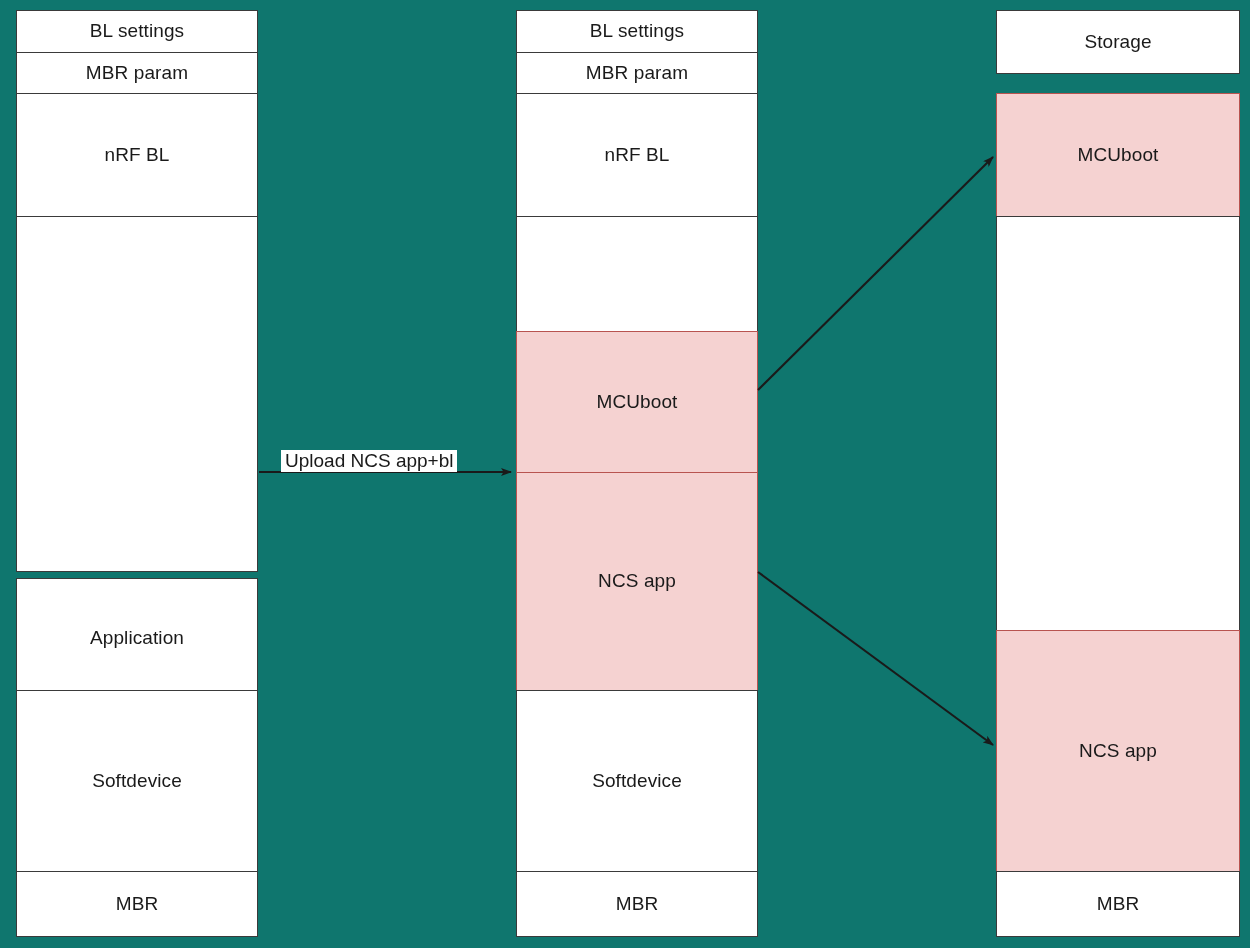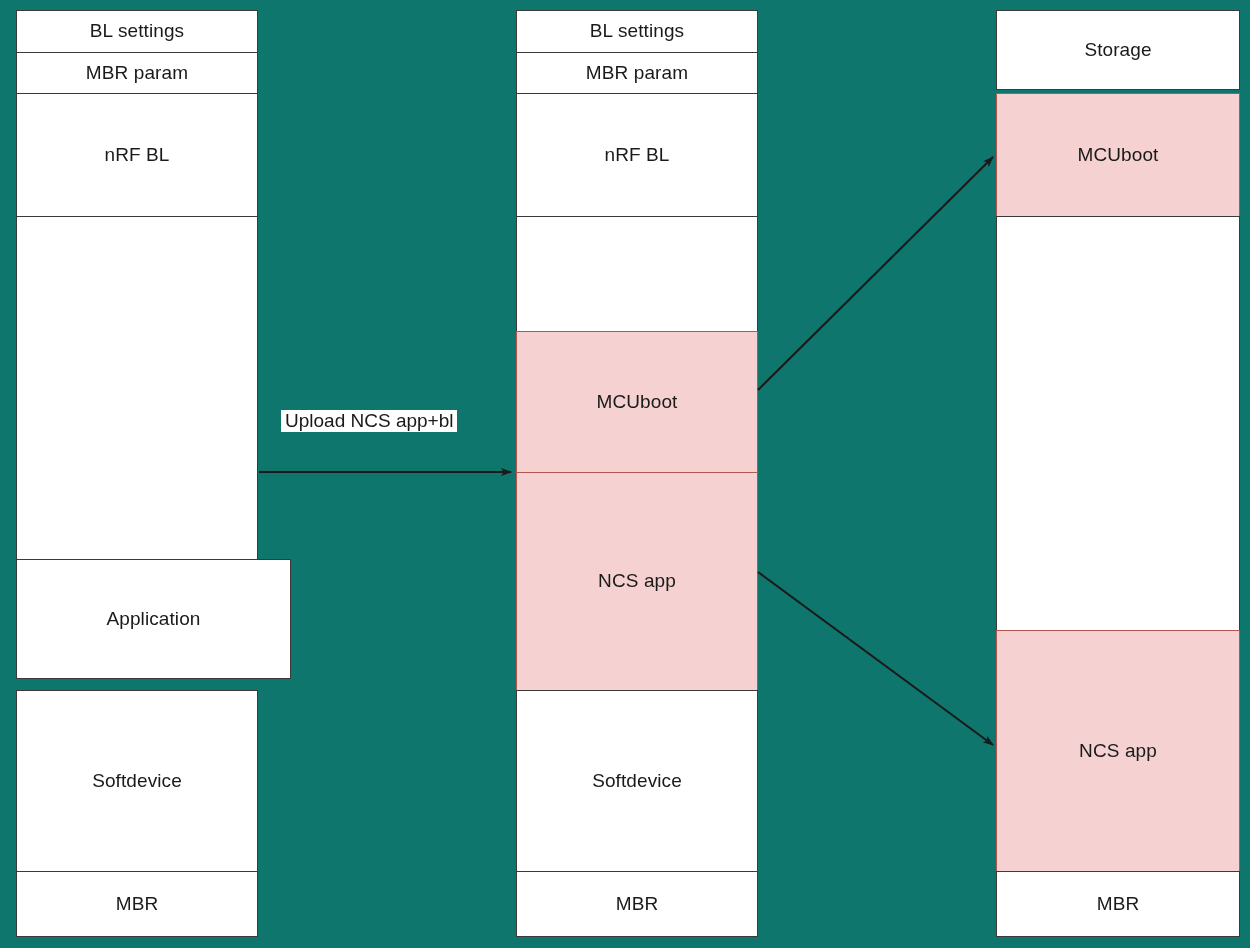--- a/index.html
+++ b/index.html
@@ -67,21 +67,21 @@
 
   <div class="col">
     <div class="block" style="left:16px;  top:10px;  width:242px; height:43px;">BL settings</div>
 
     <div class="block" style="left:16px;  top:52px;  width:242px; height:42px;">MBR param</div>
 
     <div class="block" style="left:16px;  top:93px;  width:242px; height:124px;">nRF BL</div>
 
     <div class="block nolabel" style="left:16px; top:216px; width:242px; height:356px;"></div>
 
-    <div class="block" style="left:16px;  top:559px; width:275px; height:120px;">Application</div>
+    <div class="block" style="left:16px;  top:578px; width:242px; height:120px;">Application</div>
 
     <div class="block" style="left:16px;  top:690px; width:242px; height:182px;">Softdevice</div>
 
     <div class="block" style="left:16px;  top:871px; width:242px; height:66px;">MBR</div>
   </div>
 
   <div class="col">
     <div class="block" style="left:516px; top:10px;  width:242px; height:43px;">BL settings</div>
 
     <div class="block" style="left:516px; top:52px;  width:242px; height:42px;">MBR param</div>
@@ -93,21 +93,21 @@
     <div class="block pink" style="left:516px; top:331px; width:242px; height:142px;">MCUboot</div>
 
     <div class="block pink" style="left:516px; top:472px; width:242px; height:219px;">NCS app</div>
 
     <div class="block" style="left:516px; top:690px; width:242px; height:182px;">Softdevice</div>
 
     <div class="block" style="left:516px; top:871px; width:242px; height:66px;">MBR</div>
   </div>
 
   <div class="col">
-    <div class="block" style="left:996px; top:10px;  width:244px; height:80px;">Storage</div>
+    <div class="block" style="left:996px; top:10px;  width:244px; height:64px;">Storage</div>
 
     <div class="block pink" style="left:996px; top:93px; width:244px; height:124px;">MCUboot</div>
 
     <div class="block nolabel" style="left:996px; top:216px; width:244px; height:415px;"></div>
 
     <div class="block pink" style="left:996px; top:630px; width:244px; height:242px;">NCS app</div>
 
     <div class="block" style="left:996px; top:871px; width:244px; height:66px;">MBR</div>
   </div>
 
@@ -118,15 +118,15 @@
       </marker>
     </defs>
 
     <line x1="259" y1="472" x2="511" y2="472" stroke="#1a1a1a" stroke-width="2.1" marker-end="url(#arrowhead)"></line>
 
     <line x1="758" y1="390" x2="993" y2="157" stroke="#1a1a1a" stroke-width="2.1" marker-end="url(#arrowhead)"></line>
 
     <line x1="758" y1="572" x2="993" y2="745" stroke="#1a1a1a" stroke-width="2.1" marker-end="url(#arrowhead)"></line>
   </svg>
 
-  <div class="edge-label" style="left:281px; top:410px;text-align:right;">Upload NCS app+bl</div>
+  <div class="edge-label" style="left:281px; top:450px;text-align:right;">Upload NCS app+bl</div>
 
 </div>
 
 </body></html>

